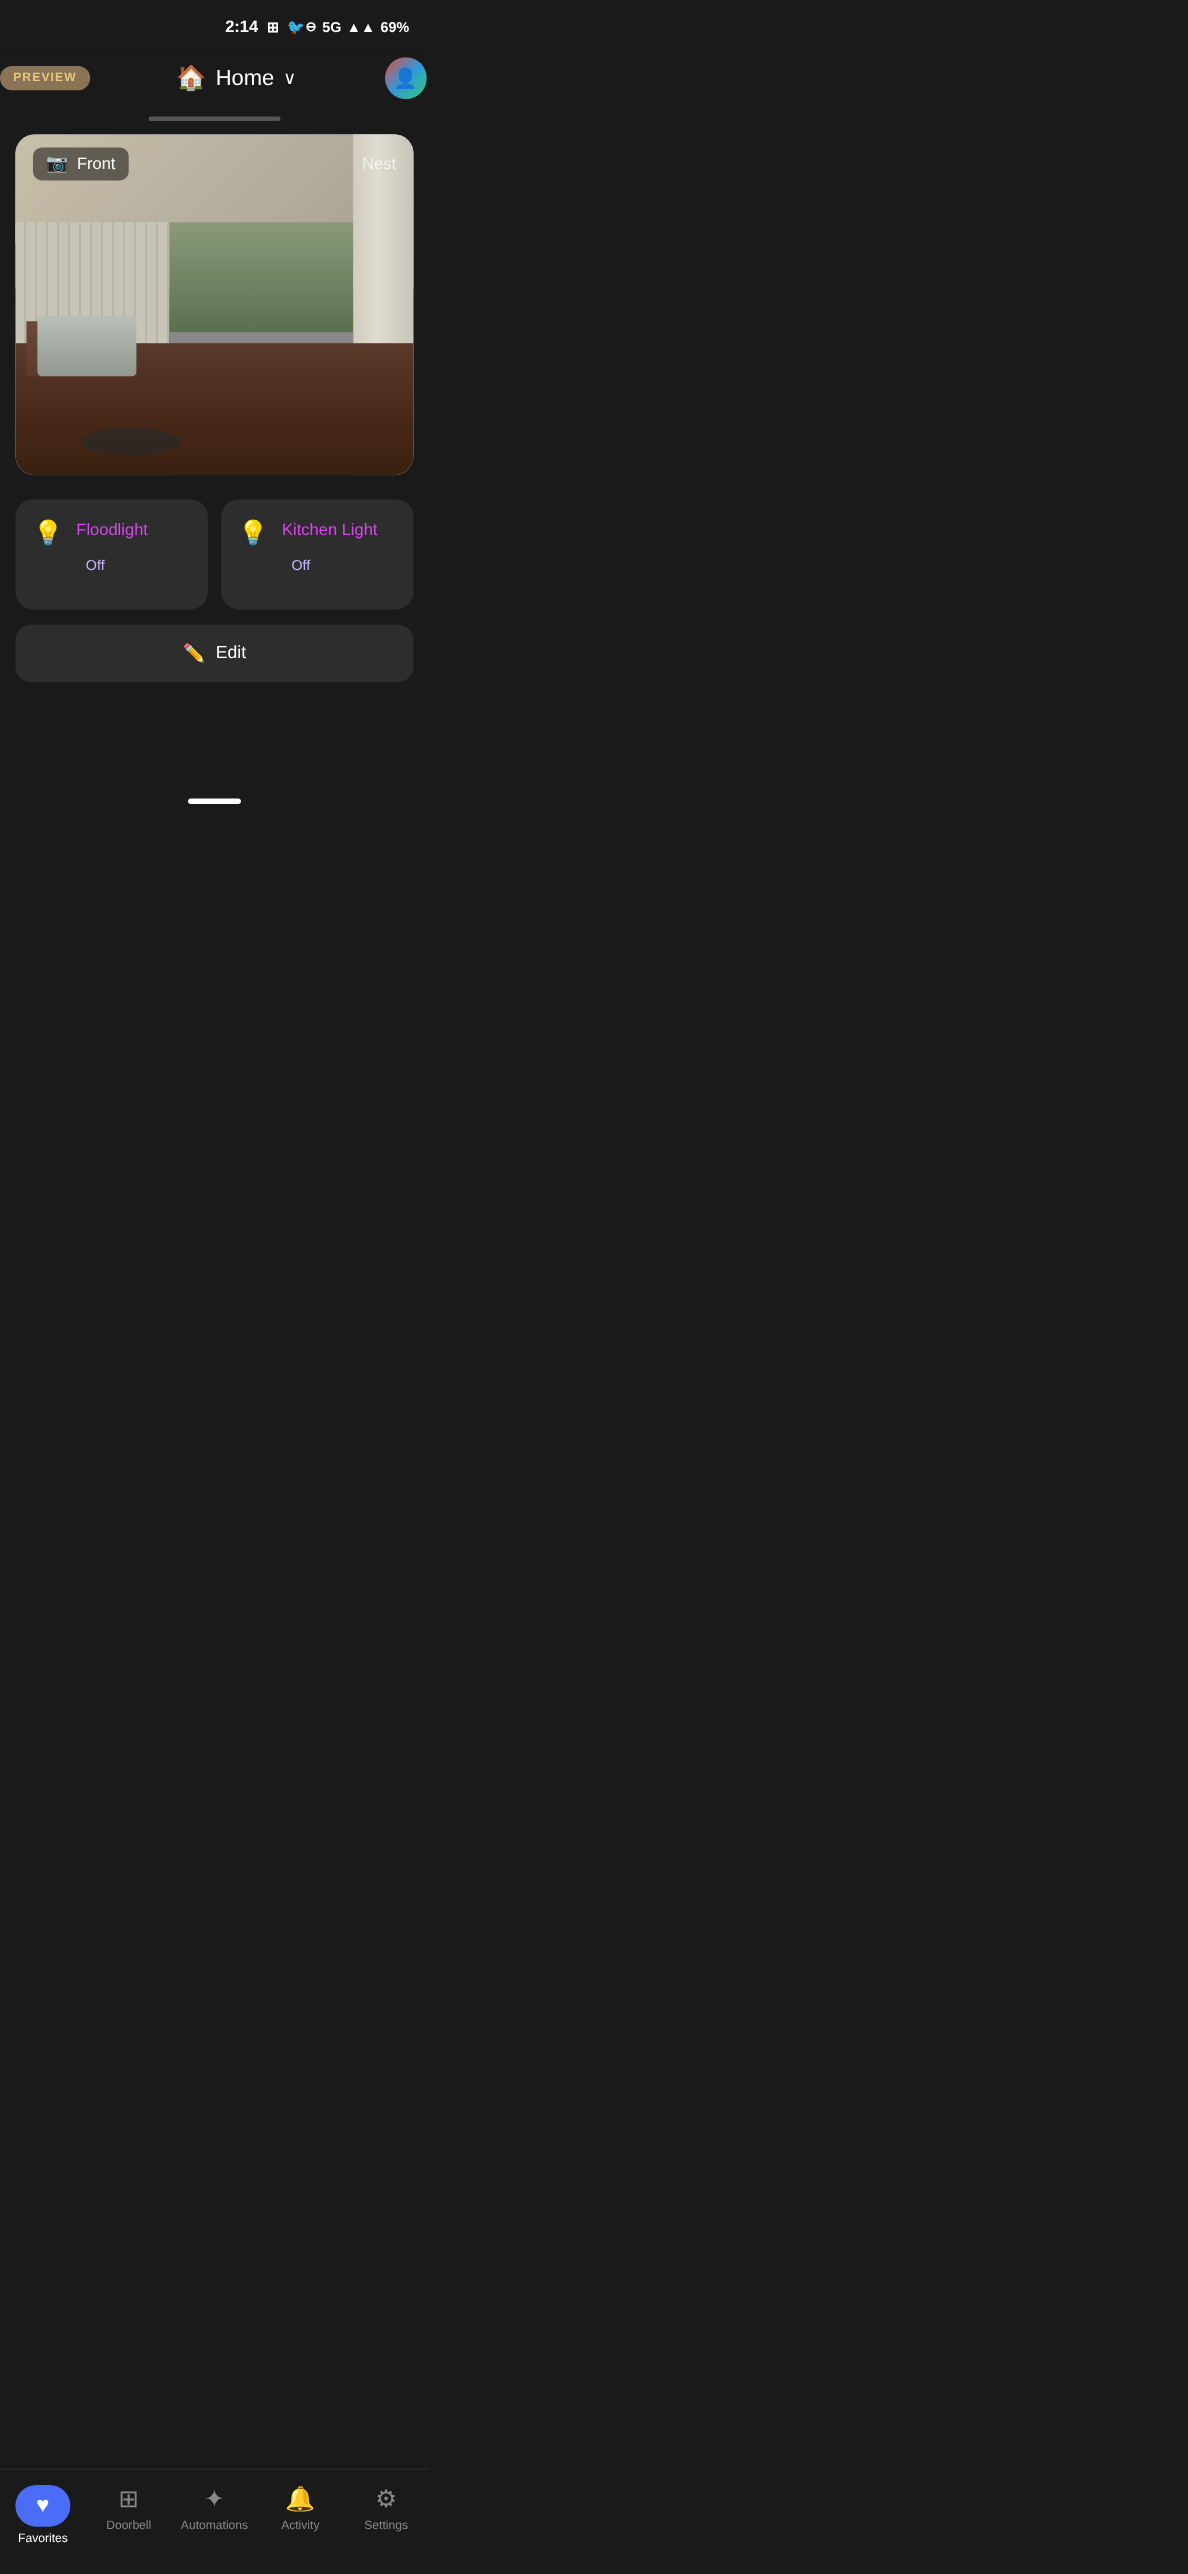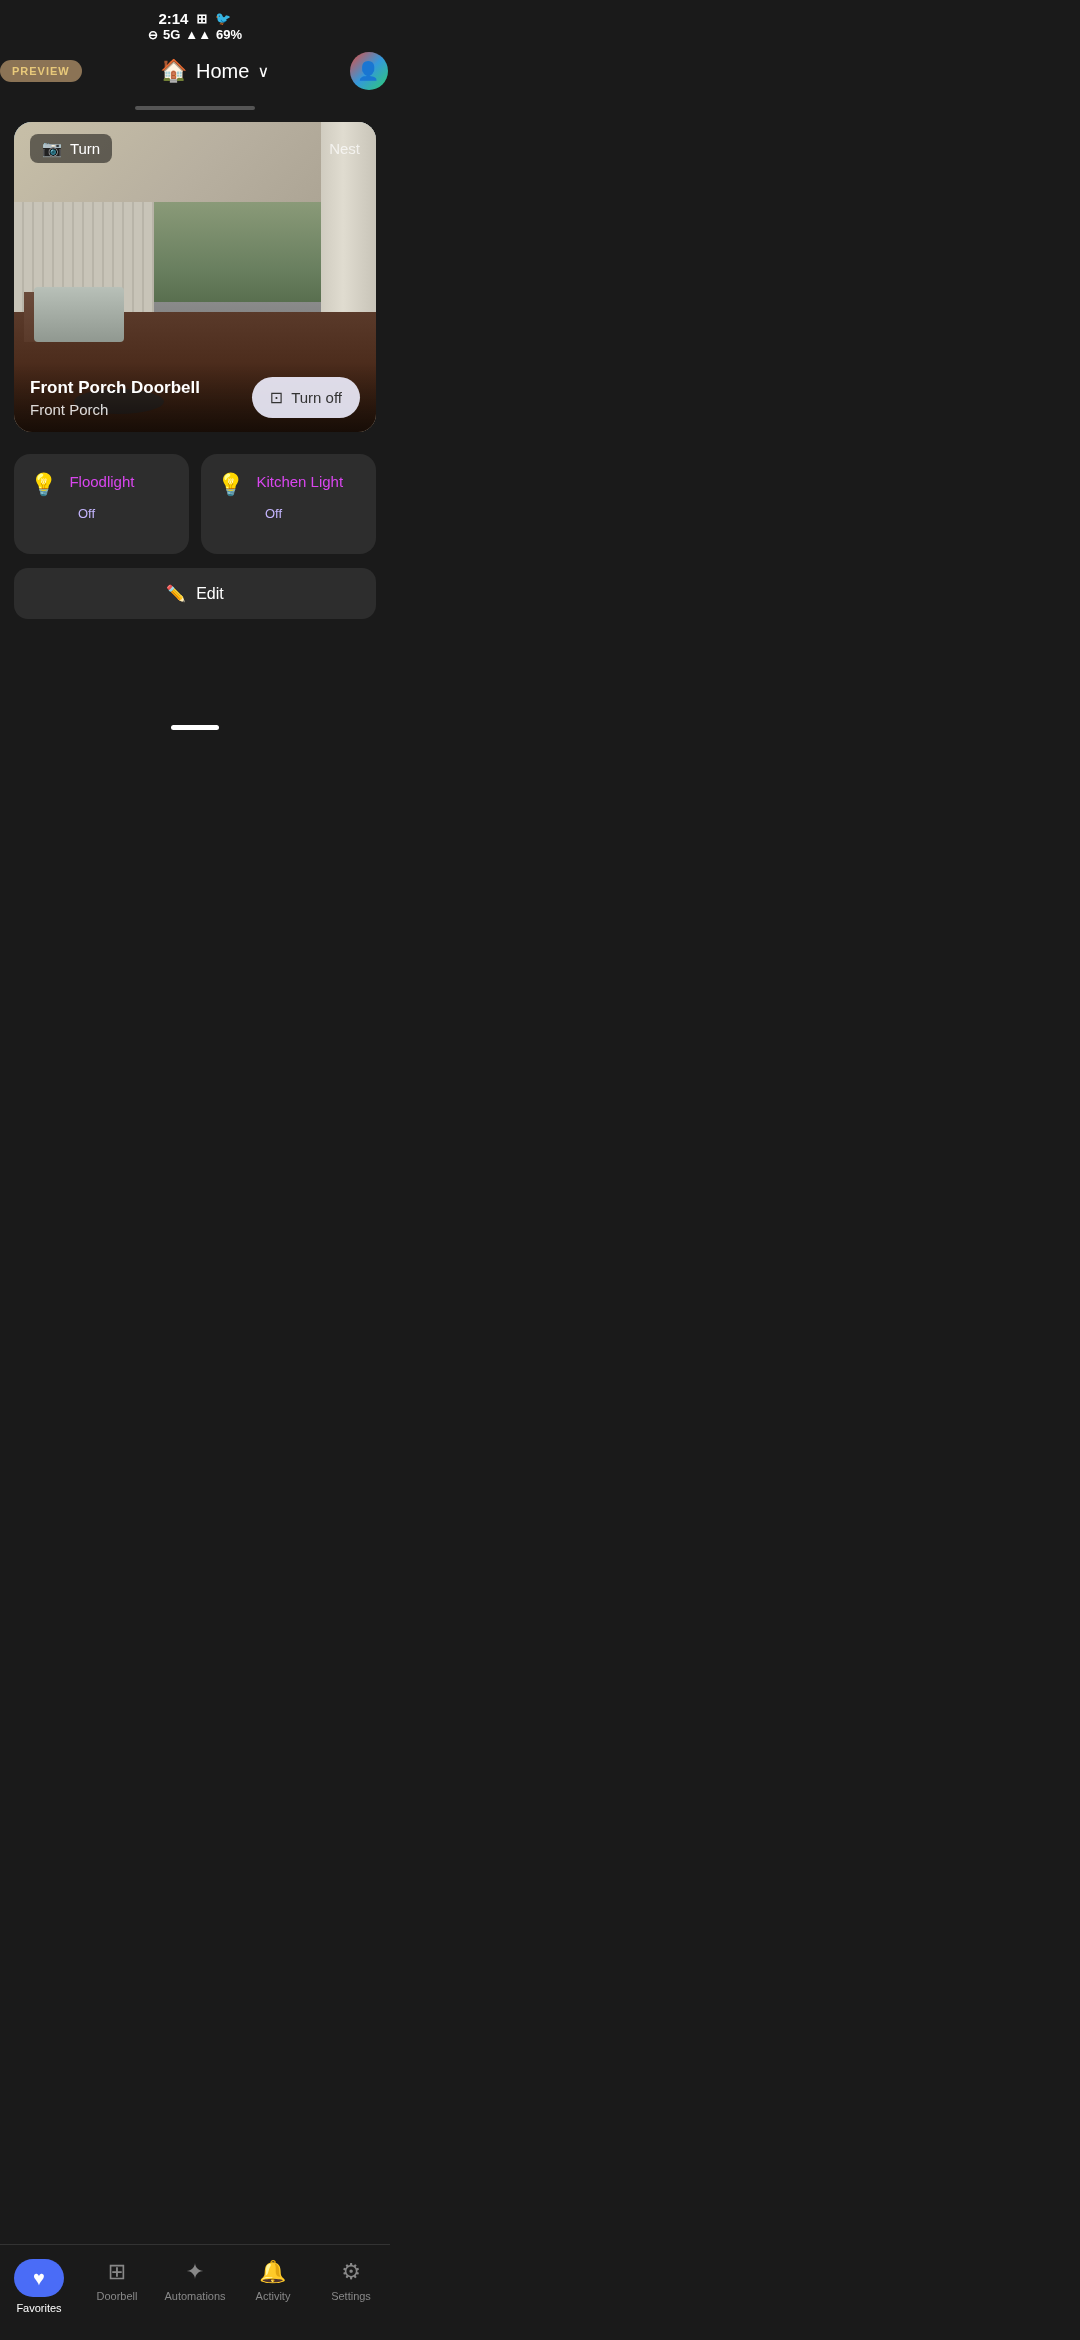--- a/index.html
+++ b/index.html
@@ -10,26 +10,25 @@
       font-family: 'Helvetica Neue', Arial, sans-serif;
       width: 390px;
       min-height: 844px;
       overflow-x: hidden;
       color: #fff;
     }
 
     
     .status-bar {
       display: flex;
-      justify-content: space-between;
+      justify-content: flex-end;
       align-items: center;
       padding: 10px 18px 6px;
       background: #1a1a1a;
       height: 44px;
-      flex-direction: column;
     }
     .status-left {
       font-size: 15px;
       font-weight: 600;
       color: #fff;
       display: flex;
       align-items: center;
       gap: 8px;
     }
     .status-right {
@@ -467,21 +466,21 @@
 
 <div class="scroll-indicator">
   <div class="scroll-pill"></div>
 </div>
 
 <div class="camera-card">
 
   <div class="camera-header">
     <div class="live-badge">
       <span class="camera-icon">📷</span>
-      <span class="live-text">Turn</span>
+      <span class="live-text">Front</span>
     </div>
     <span class="nest-label">Nest</span>
   </div>
 
   <div class="camera-feed">
     <div class="porch-scene">
       <div class="sky"></div>
       <div class="porch-ceiling"></div>
       <div class="left-wall"></div>
       <div class="right-pillar"></div>
@@ -489,30 +488,20 @@
       <div class="driveway"></div>
       <div class="porch-floor"></div>
       <div class="porch-furniture">
         <div class="small-table"></div>
         <div class="chest"></div>
       </div>
       <div class="doormat"></div>
     </div>
   </div>
 
-  <div class="camera-overlay-bottom">
-    <div class="camera-info">
-      <div class="camera-name">Front Porch Doorbell</div>
-      <div class="camera-location">Front Porch</div>
-    </div>
-    <button class="turn-off-btn">
-      <span class="turn-off-icon">⊡</span>
-      <span>Turn off</span>
-    </button>
-  </div>
 </div>
 
 <div class="device-cards-row">
   <div class="device-card">
     <div class="device-card-header">
       <span class="device-bulb-icon">💡</span>
       <span class="device-name">Floodlight</span>
     </div>
     <div class="device-status">Off</div>
   </div>

